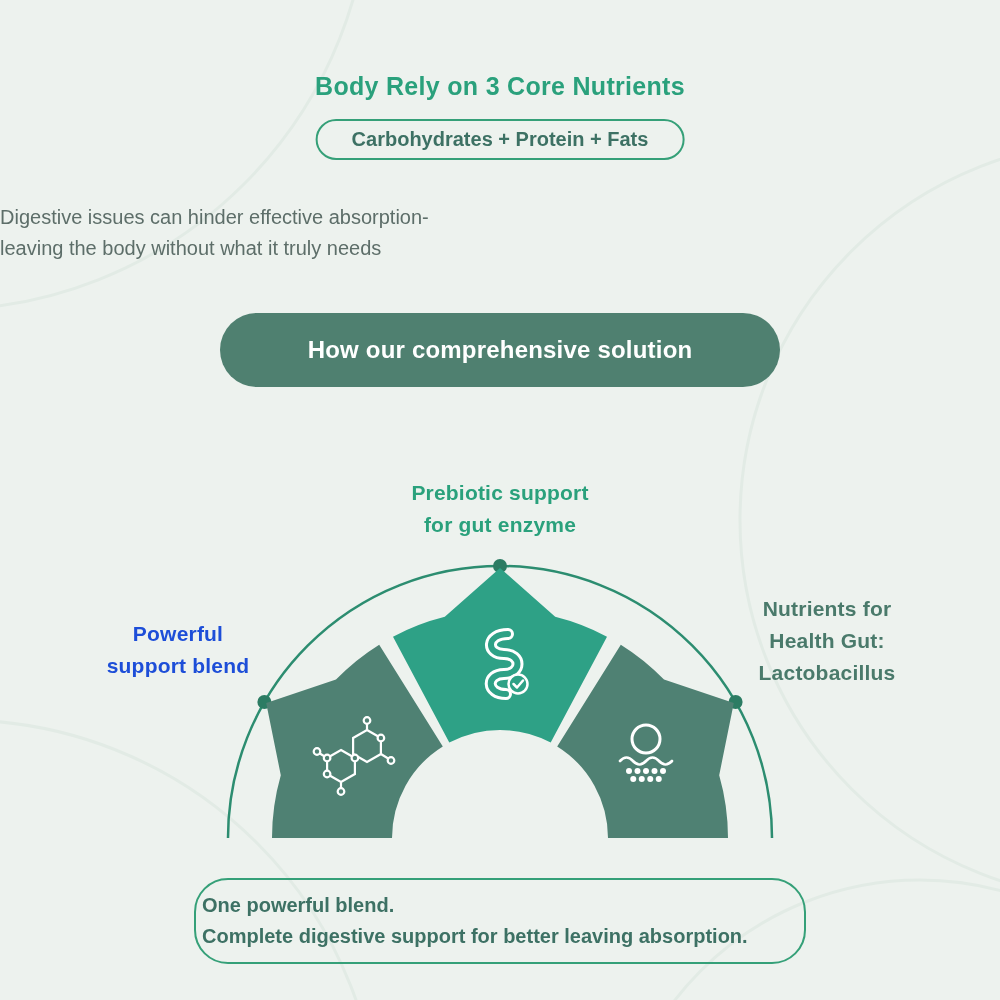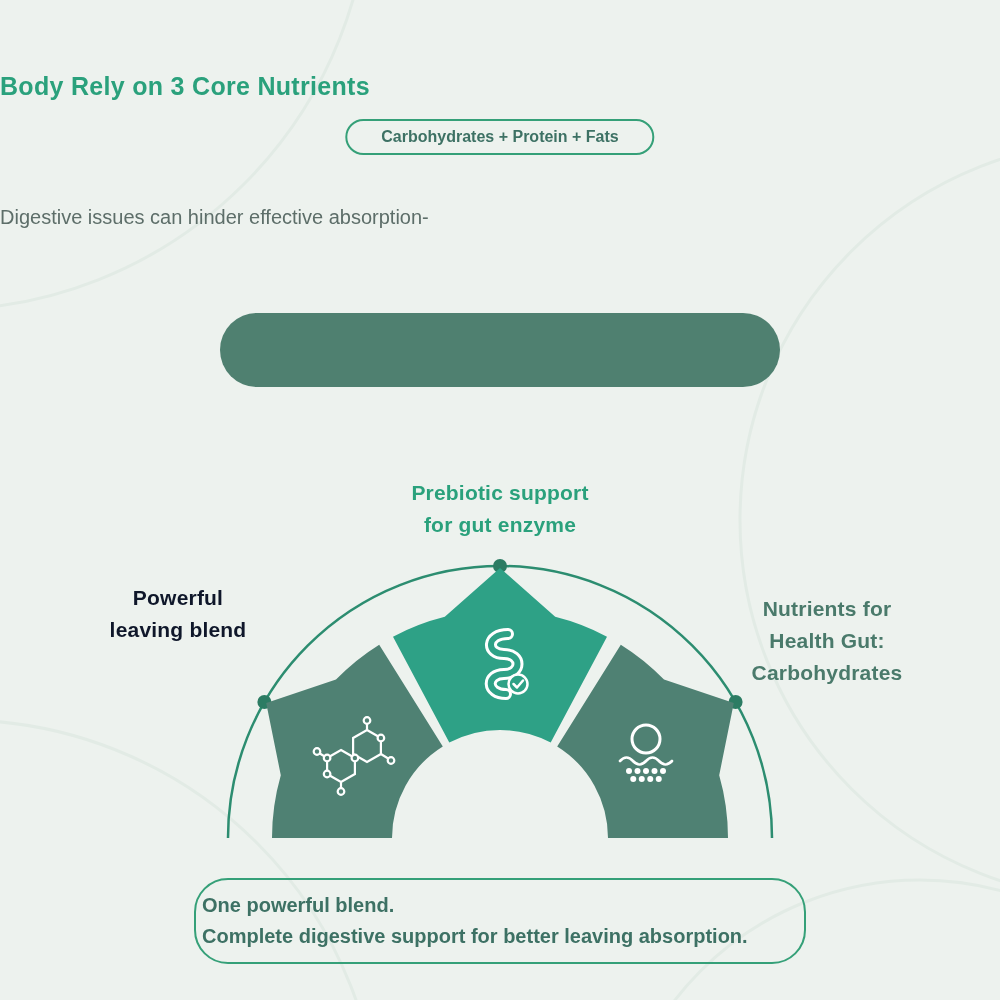--- a/index.html
+++ b/index.html
@@ -5,45 +5,45 @@
   html,body{margin:0;padding:0;background:#dfe7e2;}
   .page{
     position:relative;width:1000px;height:1000px;margin:0 auto;
     background:#edf2ee;overflow:hidden;
     font-family:"Liberation Sans", sans-serif;
   }
   .abs{position:absolute;}
   svg.layer{position:absolute;left:0;top:0;pointer-events:none;}
 
   .title{
-    top:72px;left:0;width:100%;
+    top:72px;left:0;width:100%;text-align:center;
     font-size:25px;font-weight:700;color:#2aa17c;letter-spacing:.3px;
   }
   .pill{
     top:119px;left:50%;transform:translateX(-50%);
     border:2.5px solid #35a078;border-radius:24px;
-    padding:7px 34px;font-size:16px;font-weight:700;color:#3d7164;
+    padding:7px 34px;font-size:20px;font-weight:700;color:#3d7164;
     white-space:nowrap;background:transparent;
   }
   .subtitle{
     top:202px;left:0;width:100%;text-align:left;
     font-size:20px;font-weight:500;color:#5d6e69;line-height:1.55;
   }
   .banner{
     top:313px;left:50%;transform:translateX(-50%);
     width:560px;box-sizing:border-box;padding:20px 10px;
     background:#4f8070;border-radius:46px;
     color:#ffffff;text-align:center;font-size:24px;font-weight:600;line-height:1.42;
     letter-spacing:.2px;
   }
   .diagram-label{
     text-align:center;font-weight:700;font-size:21px;line-height:1.52;letter-spacing:.2px;
   }
   .top-label{top:477px;left:0;width:100%;color:#2aa17c;}
-  .left-label{top:582px;left:78px;width:200px;color:#0f172a;}
+  .left-label{top:618px;left:78px;width:200px;color:#1d4ed8;}
   .right-label{top:593px;left:732px;width:190px;color:#4a7a6b;}
   .footer-pill{
     top:878px;left:50%;transform:translateX(-50%);
     width:612px;box-sizing:border-box;padding:10px 6px;
     border:2.5px solid #35a078;border-radius:34px;
     color:#3d7164;text-align:left;font-size:20px;font-weight:600;line-height:1.55;
   }
 </style>
 </head>
 <body>
@@ -60,24 +60,25 @@
   </svg>
 
   <div class="abs title">Body Rely on 3 Core Nutrients</div>
 
   <div class="abs pill">
     <span>Carbohydrates + Protein + Fats</span>
   </div>
 
   <div class="abs subtitle">
     <span>Digestive issues can hinder effective absorption-</span><br>
+    <span>leaving the body without what it truly needs</span>
   </div>
 
   <div class="abs banner">
-    <br>
+    <span>How our comprehensive solution</span><br>
   </div>
 
   <svg class="layer" width="1000" height="1000" viewBox="0 0 1000 1000">
 
     <path d="M 228 838 A 272 272 0 0 1 772 838" fill="none" stroke="#2c8d70" stroke-width="2.5"></path>
 
     <circle cx="264.4" cy="702" r="7" fill="#2c7c63"></circle>
     <circle cx="500" cy="566" r="7" fill="#2c7c63"></circle>
     <circle cx="735.6" cy="702" r="7" fill="#2c7c63"></circle>
 
@@ -131,27 +132,27 @@
     </g>
   </svg>
 
   <div class="abs diagram-label top-label">
     <span>Prebiotic support</span><br>
     <span>for gut enzyme</span>
   </div>
 
   <div class="abs diagram-label left-label">
     <span>Powerful</span><br>
-    <span>leaving blend</span>
+    <span>support blend</span>
   </div>
 
   <div class="abs diagram-label right-label">
     <span>Nutrients for</span><br>
     <span>Health Gut:</span><br>
-    <span>Carbohydrates</span>
+    <span>Lactobacillus</span>
   </div>
 
   <div class="abs footer-pill">
     <span>One powerful blend.</span><br>
     <span>Complete digestive support for better leaving absorption.</span>
   </div>
 
 </div>
 
 </body></html>

